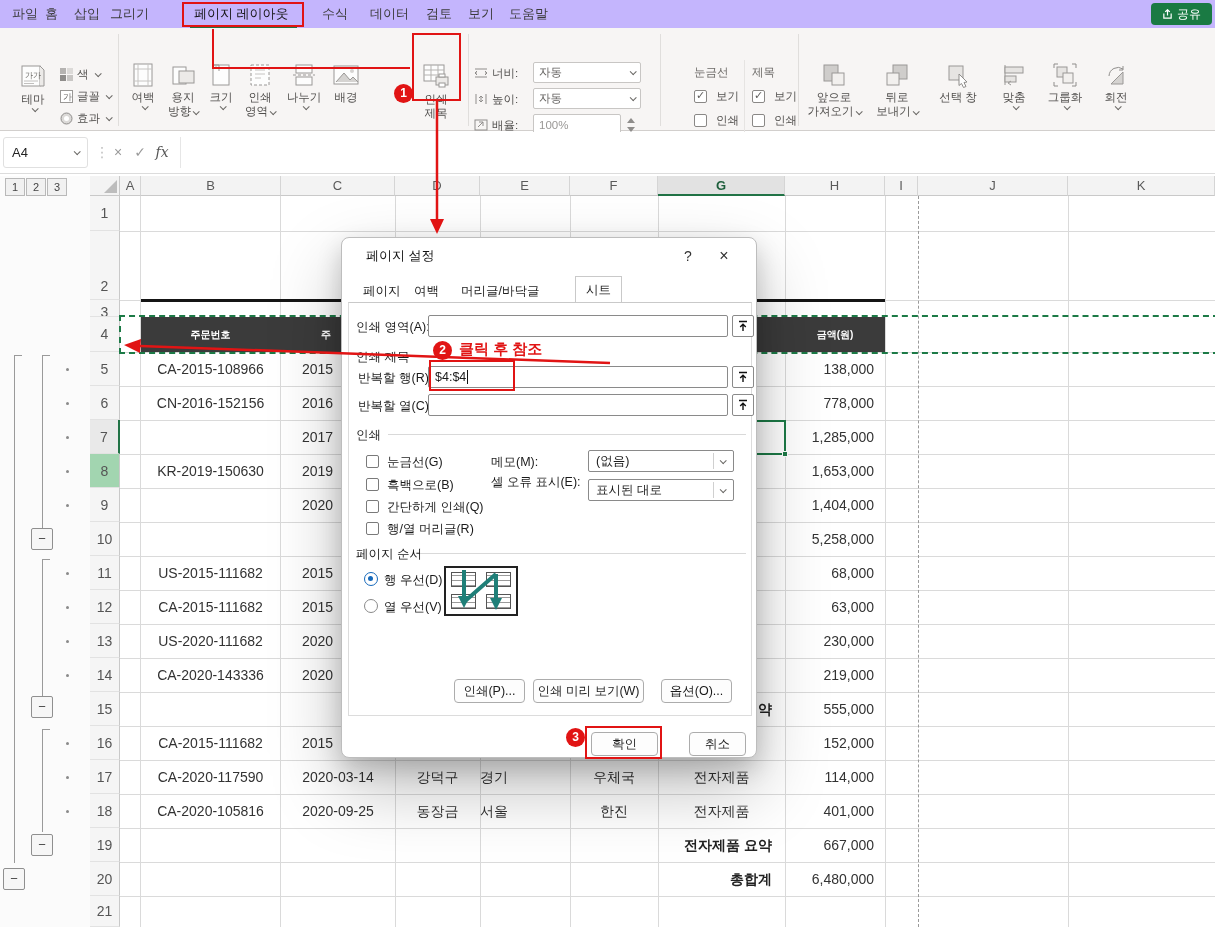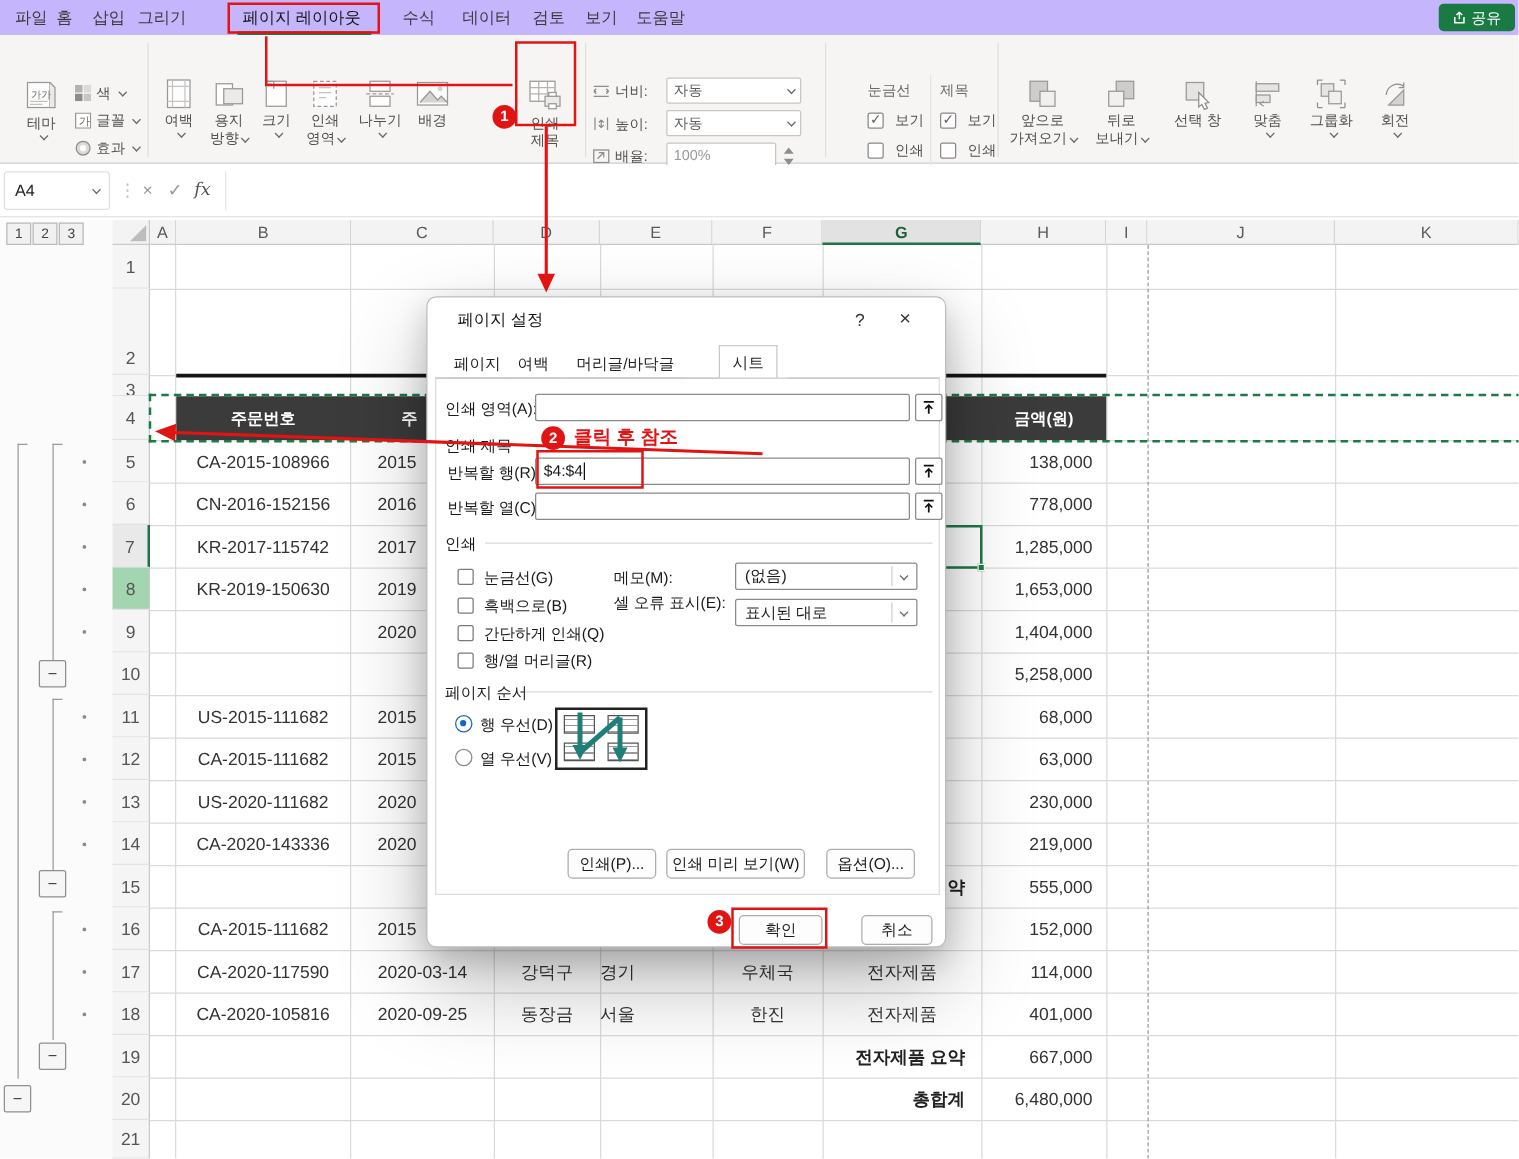--- a/index.html
+++ b/index.html
@@ -53,21 +53,21 @@
   .cB{left:141px;width:139px;text-align:center}
   .cCf{left:281px;width:59px;overflow:hidden;padding-left:21px}
   .cC{left:281px;width:114px;text-align:center}
   .cD{left:395px;width:85px;text-align:center}
   .cE{left:480px;width:90px;text-align:left}
   .cF{left:570px;width:88px;text-align:center}
   .cG{left:658px;width:127px;text-align:center}
   .cGr{left:658px;width:127px;text-align:right;padding-right:13px;font-weight:bold;color:#222}
   .cH{left:785px;width:100px;text-align:right;padding-right:11px}
   #hdrband{position:absolute;left:141px;top:143px;width:744px;height:35px;background:#3b3b3b}
-  .hcell{position:absolute;top:143px;height:35px;line-height:35px;color:#fff;font-weight:bold;font-size:13px;white-space:nowrap}
+  .hcell{position:absolute;top:143px;height:35px;line-height:35px;color:#fff;font-weight:bold;font-size:10px;white-space:nowrap}
   #ants{position:absolute;left:119px;top:141px;width:1100px;height:39px;border:2px dashed #1c7a46}
   #blackline{position:absolute;left:141px;top:125px;width:744px;height:3px;background:#151515}
   #gsel{position:absolute;left:658px;top:246px;width:128px;height:35px;border:2px solid #1c7a46}
   #gsel .handle{position:absolute;right:-4px;bottom:-4px;width:6px;height:6px;background:#1c7a46;border:1px solid #fff}
   #pagebreak{position:absolute;left:918px;top:22px;height:731px;border-left:1px dashed #9a9a9a}
   
   #dlg{position:absolute;left:341px;top:237px;width:416px;height:521px;background:#fff;border:1px solid #bdbdbd;border-radius:8px;box-shadow:0 10px 24px rgba(0,0,0,.18),0 30px 70px rgba(0,0,0,.25);font-size:12.5px;color:#1a1a1a}
   #dlg .title{position:absolute;left:24px;top:9px;font-size:13px;color:#111}
   #dlg .winbtn{position:absolute;top:8px;width:20px;height:20px;text-align:center;line-height:20px;font-size:14px;color:#333}
   .dtab{position:absolute;top:41px;height:24px;line-height:24px;padding:0 10px;color:#222;border-bottom:1px solid #c9c9c9}
@@ -500,21 +500,20 @@
     <div class="hcell" style="left:281px;width:59px;padding-left:40px;overflow:hidden">주</div>
     <div class="hcell" style="left:785px;width:100px;text-align:center">금액(원)</div>
     <div id="ants"></div>
 
     <div class="cell cB" style="top:178px">CA-2015-108966</div>
     <div class="cell cCf" style="top:178px">2015</div>
     <div class="cell cH" style="top:178px">138,000</div>
     <div class="cell cB" style="top:212px">CN-2016-152156</div>
     <div class="cell cCf" style="top:212px">2016</div>
     <div class="cell cH" style="top:212px">778,000</div>
-    <div class="cell cB" style="top:246px">KR-2017-115742</div>
     <div class="cell cCf" style="top:246px">2017</div>
     <div class="cell cH" style="top:246px">1,285,000</div>
     <div class="cell cB" style="top:280px">KR-2019-150630</div>
     <div class="cell cCf" style="top:280px">2019</div>
     <div class="cell cH" style="top:280px">1,653,000</div>
     <div class="cell cCf" style="top:314px">2020</div>
     <div class="cell cH" style="top:314px">1,404,000</div>
     <div class="cell cH" style="top:348px">5,258,000</div>
     <div class="cell cB" style="top:382px">US-2015-111682</div>
     <div class="cell cCf" style="top:382px">2015</div>

